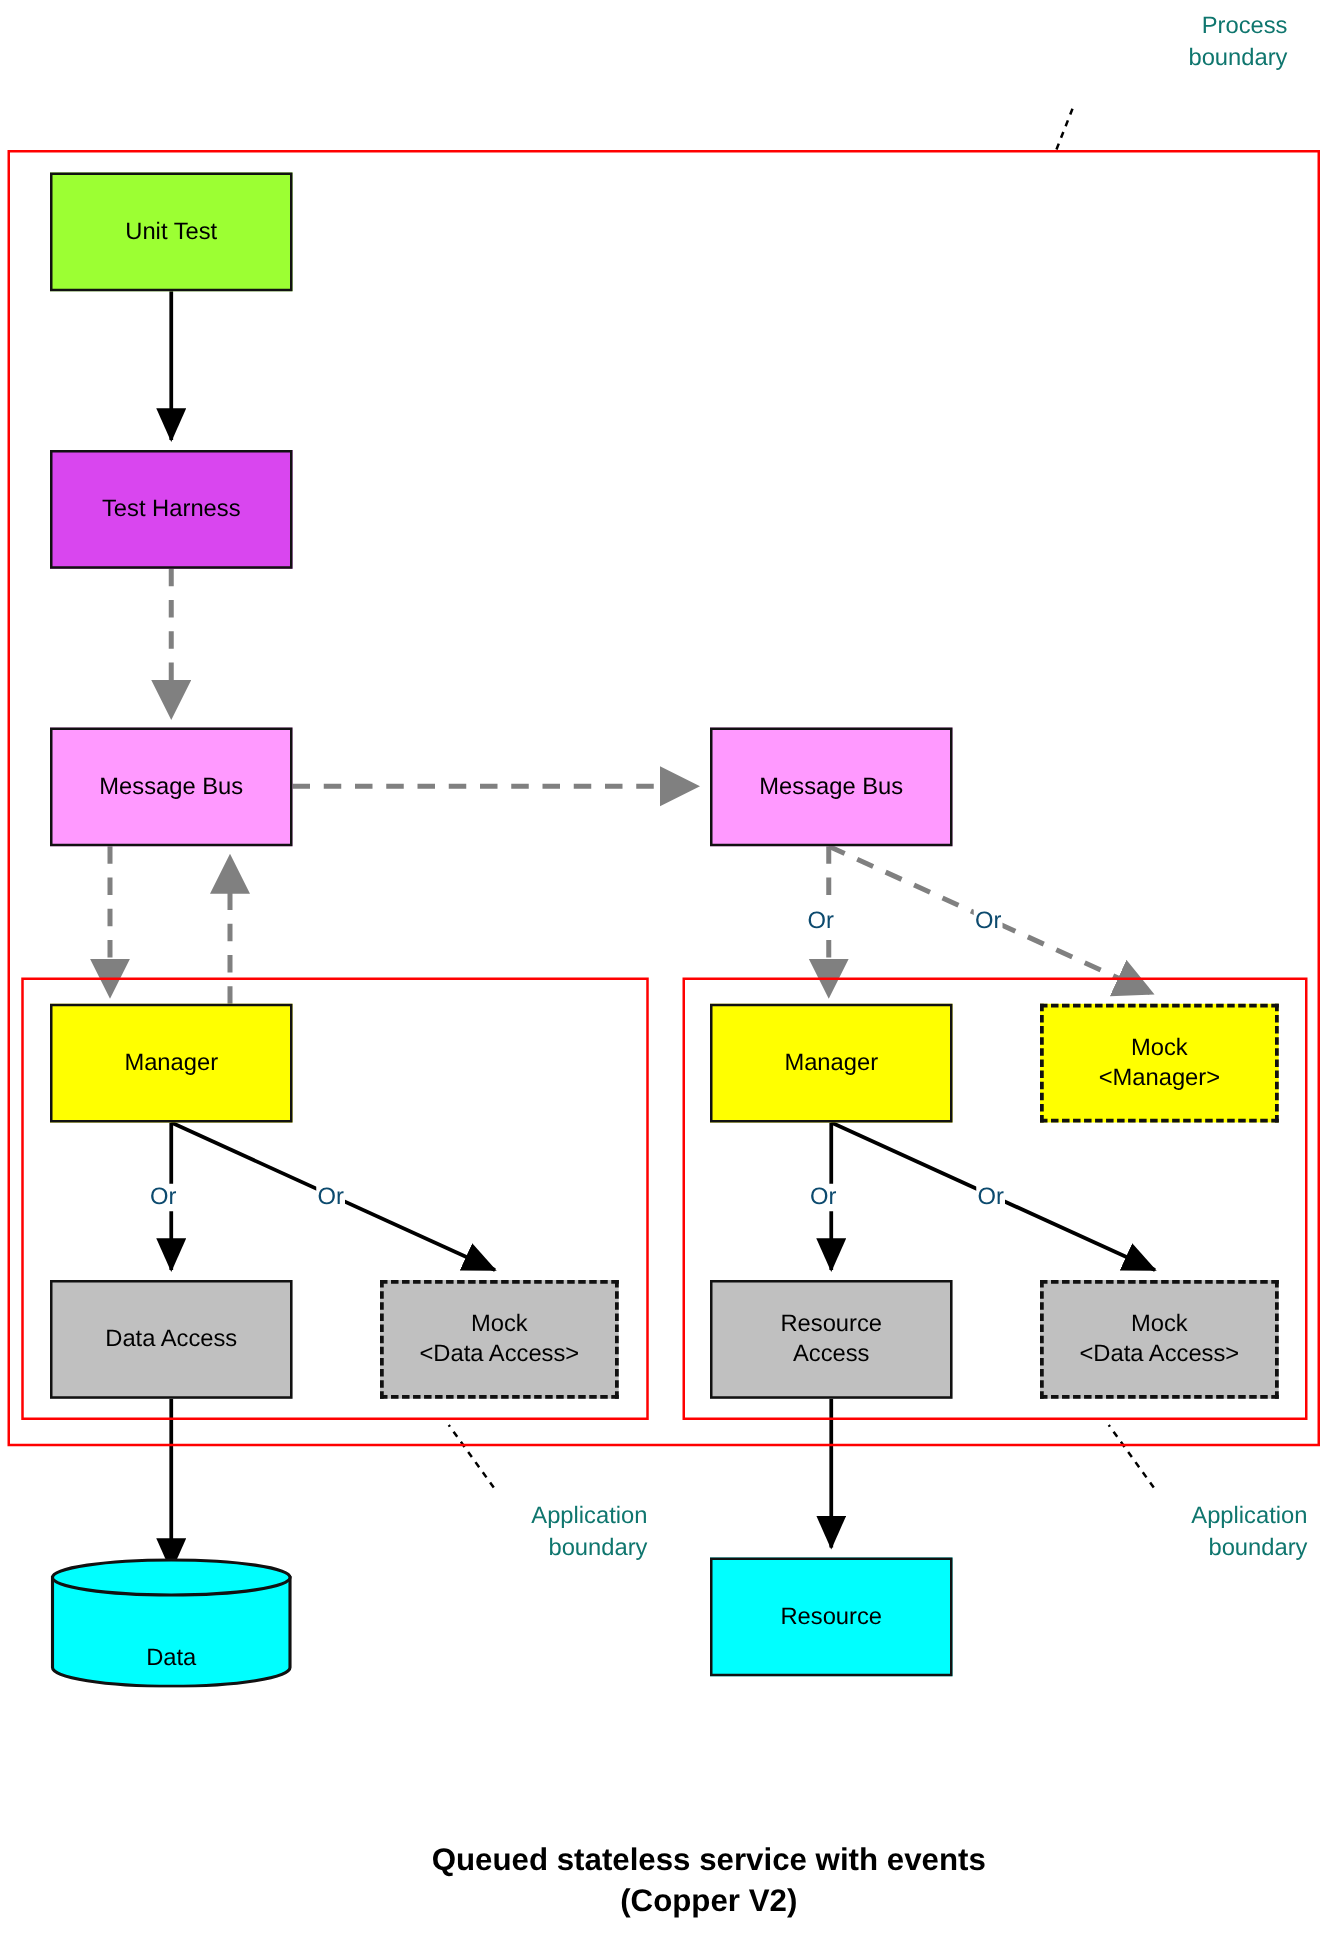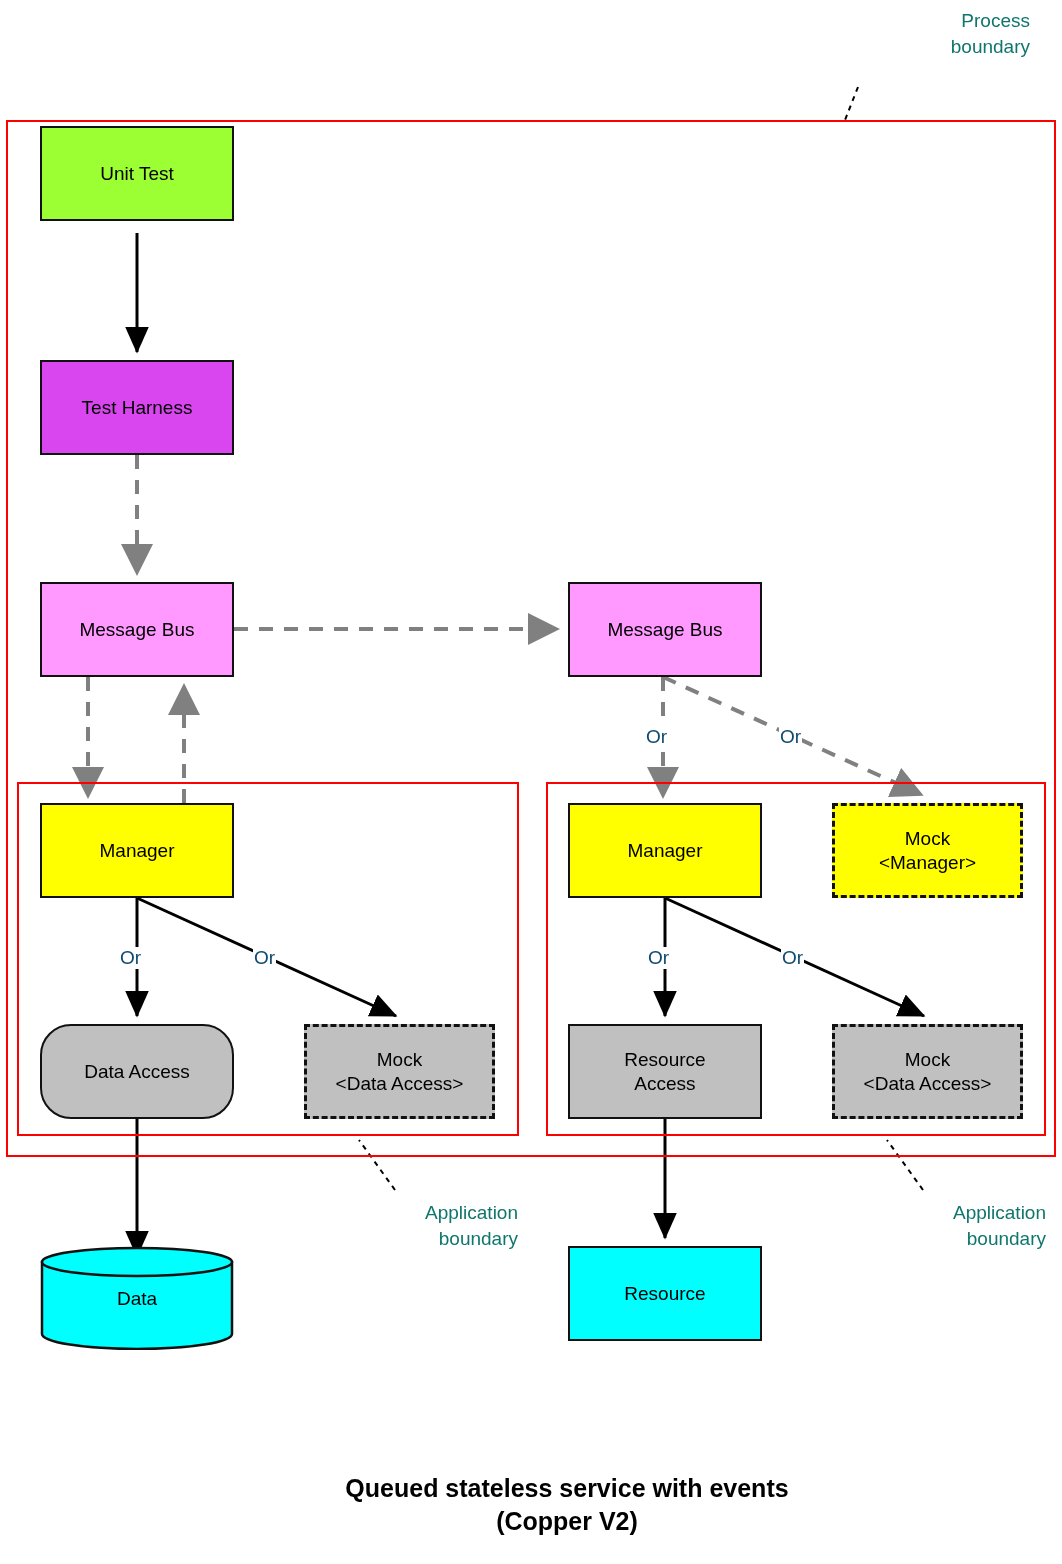--- a/index.html
+++ b/index.html
@@ -83,20 +83,21 @@
   .cylinder {
     position: absolute;
     z-index: 3;
   }
   .cylinder .cyl-label {
     position: absolute;
     width: 100%;
     text-align: center;
     font-size: 19px;
     color: #000000;
+    margin-top: 28px;
   }
 </style>
 </head>
 <body>
 
 <div id="canvas">
 
   <svg id="edges" viewBox="0 0 1062 1564" xmlns="http://www.w3.org/2000/svg">
     <defs>
       <marker id="ah-black" markerWidth="12" markerHeight="12" refX="8.5" refY="4" orient="auto" markerUnits="strokeWidth">
@@ -135,36 +136,36 @@
 
     <line x1="858" y1="87" x2="845" y2="120" stroke="#000000" stroke-width="2" stroke-dasharray="5,5"></line>
     <line x1="395" y1="1190" x2="359" y2="1140" stroke="#000000" stroke-width="2" stroke-dasharray="5,5"></line>
     <line x1="923" y1="1190" x2="887" y2="1140" stroke="#000000" stroke-width="2" stroke-dasharray="5,5"></line>
   </svg>
 
   <div class="boundary" style="left:6px; top:120px; width:1050px; height:1037px;"></div>
   <div class="boundary" style="left:17px; top:782px; width:502px; height:354px;"></div>
   <div class="boundary" style="left:546px; top:782px; width:500px; height:354px;"></div>
 
-  <div class="node" style="left:40px; top:126px; width:194px; height:95px; background:#9CFF33;">Unit Test</div>
+  <div class="node" style="left:40px; top:138px; width:194px; height:95px; background:#9CFF33;">Unit Test</div>
 
   <div class="node" style="left:40px; top:360px; width:194px; height:95px; background:#d946ef;">Test Harness</div>
 
   <div class="node" style="left:40px; top:582px; width:194px; height:95px; background:#FF99FF;">Message Bus</div>
 
   <div class="node" style="left:568px; top:582px; width:194px; height:95px; background:#FF99FF;">Message Bus</div>
 
   <div class="node" style="left:40px; top:803px; width:194px; height:95px; background:#FFFF00;">Manager</div>
 
   <div class="node" style="left:568px; top:803px; width:194px; height:95px; background:#FFFF00;">Manager</div>
 
   <div class="node dashed" style="left:832px; top:803px; width:191px; height:95px; background:#FFFF00;">Mock
 &lt;Manager&gt;</div>
 
-  <div class="node" style="left:40px; top:1024px; width:194px; height:95px; background:#C0C0C0;border-radius:31px;">Data Access</div>
+  <div class="node" style="left:40px; top:1024px; width:194px; height:95px; background:#C0C0C0;">Data Access</div>
 
   <div class="node dashed" style="left:304px; top:1024px; width:191px; height:95px; background:#C0C0C0;">Mock
 &lt;Data Access&gt;</div>
 
   <div class="node" style="left:568px; top:1024px; width:194px; height:95px; background:#C0C0C0;">Resource
 Access</div>
 
   <div class="node dashed" style="left:832px; top:1024px; width:191px; height:95px; background:#C0C0C0;">Mock
 &lt;Data Access&gt;</div>
 

